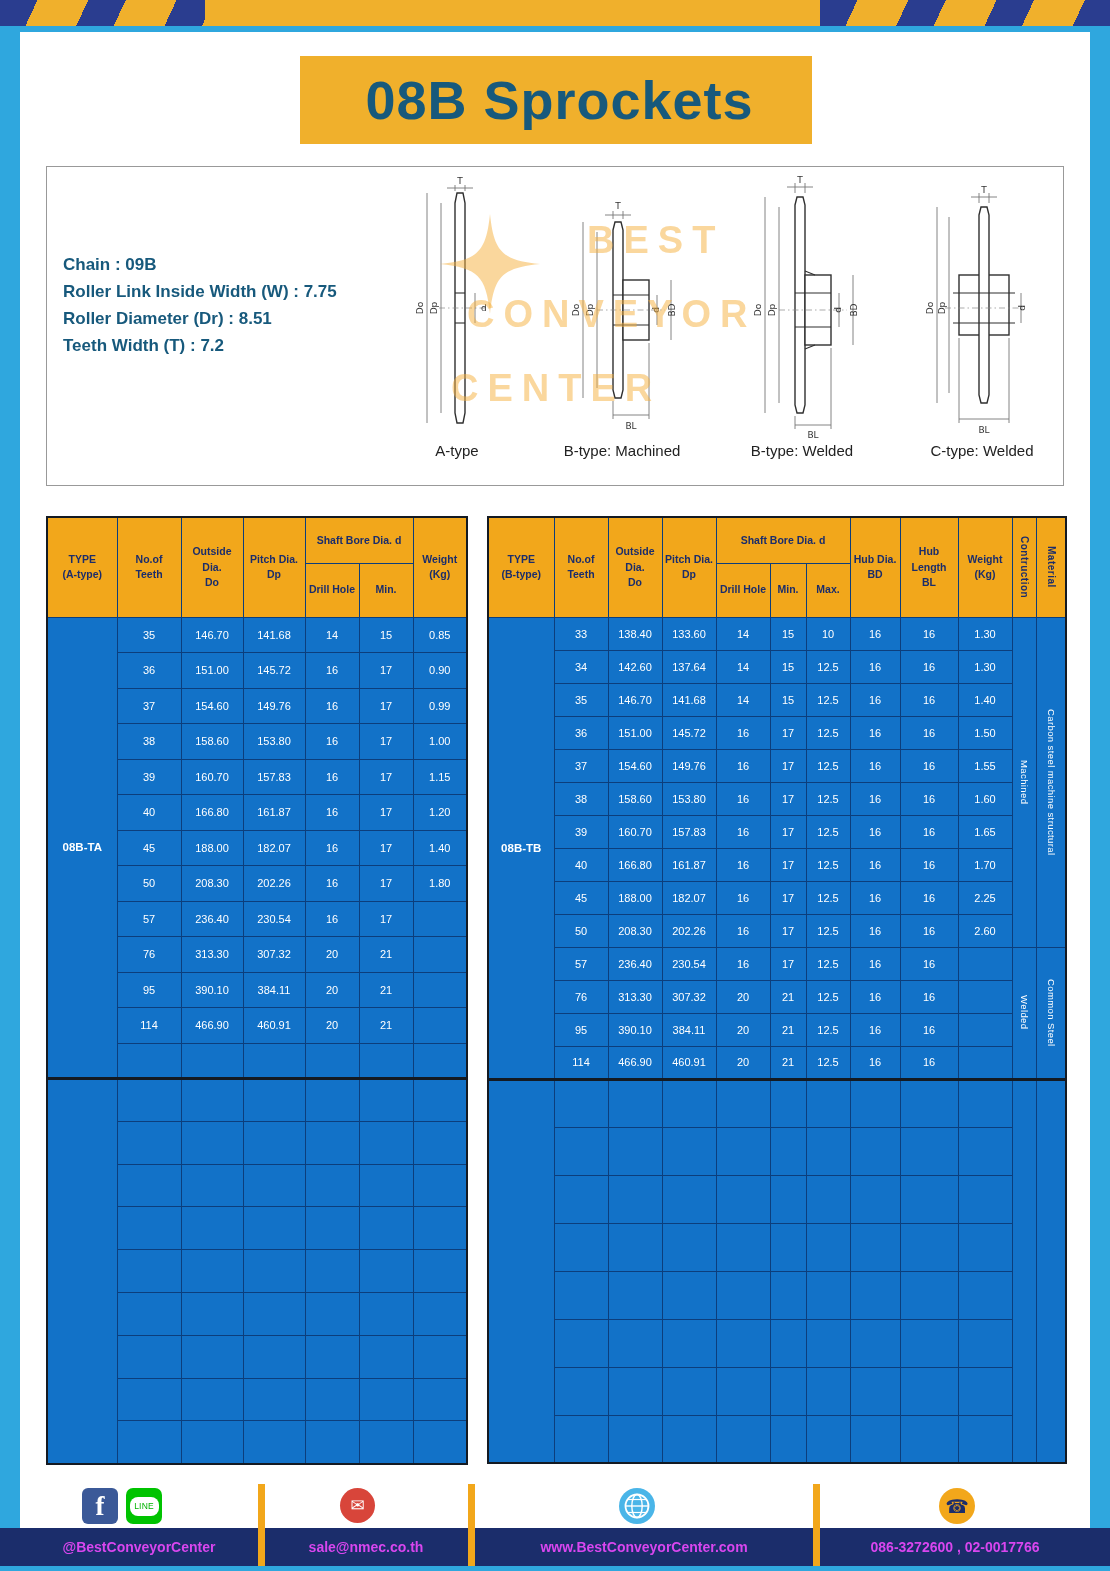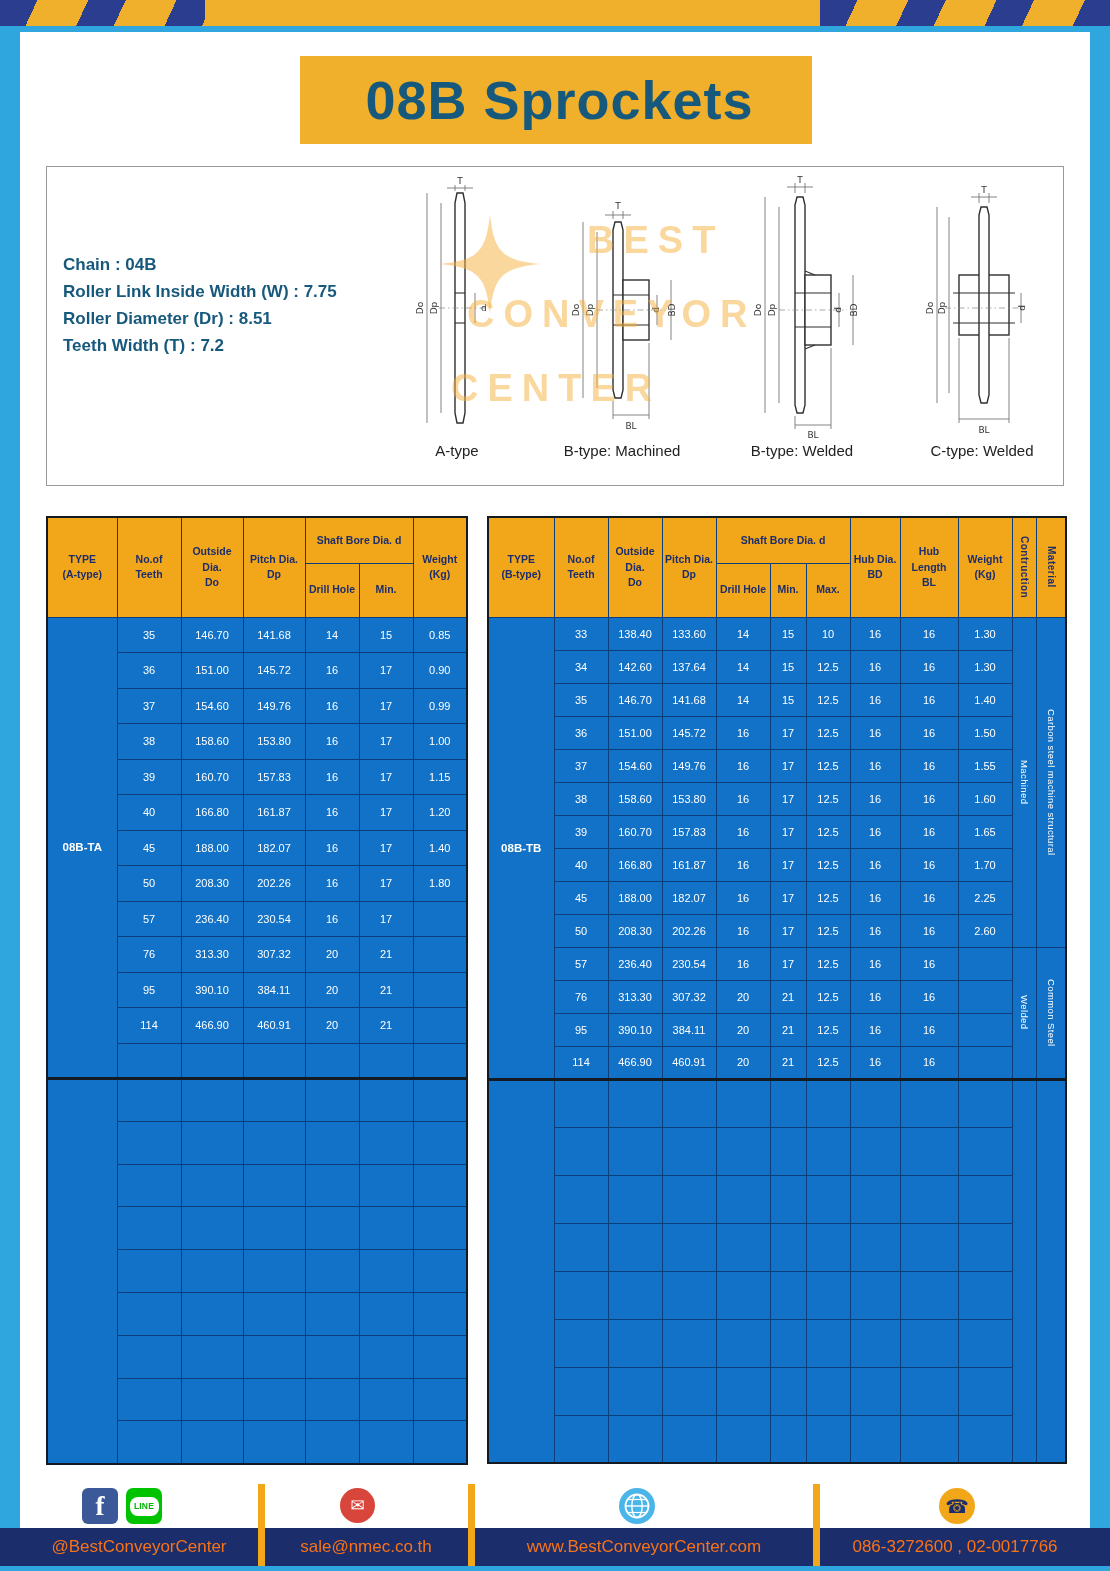--- a/index.html
+++ b/index.html
@@ -57,30 +57,30 @@
   #left-table tbody.lower tr { height:42.8px; }
   #right-table tbody.upper tr { height:33px; }
   #right-table tbody.lower tr { height:48px; }
   tbody.lower tr:first-child td { border-top:3px solid #141a22; }
   td.type-cell { font-weight:700; font-size:11.5px; }
   td.vert-cell { writing-mode:vertical-rl; font-size:9.5px; line-height:1.1; padding:4px 0; letter-spacing:0.4px; }
   th.vh { writing-mode:vertical-rl; font-size:10px; letter-spacing:0.5px; }
 
   
   .navybar { position:absolute; left:0; top:1528px; width:1110px; height:38px; background:#1b2d6b; z-index:3; }
-  .ftext { position:absolute; top:19px; transform:translate(-50%,-50%); color:#f97316; font-weight:400;
-           font-size:17px; white-space:nowrap; }
+  .ftext { position:absolute; top:19px; transform:translate(-50%,-50%); color:#d946ef; font-weight:700;
+           font-size:14px; white-space:nowrap; }
   .divider { position:absolute; top:1484px; width:7px; height:82px; background:#f2a71b; z-index:6; }
   .ficon { position:absolute; top:1488px; z-index:4; display:flex; align-items:center; justify-content:center; }
   .fb { left:82px; width:36px; height:36px; background:#3b5998; border-radius:6px; color:#fff;
         font-family:"Liberation Serif",serif; font-weight:700; font-size:27px; }
   .lineic { left:126px; width:36px; height:36px; background:#00c300; border-radius:7px; }
   .linebubble { width:29px; height:19px; background:#fff; border-radius:8px; display:flex;
                 align-items:center; justify-content:center; color:#00b300; font-size:8.5px;
-                font-weight:700; letter-spacing:0.2px; }
+                font-weight:400; letter-spacing:0.2px; }
   .mailic { left:340px; width:35px; height:35px; background:#d8453a; border-radius:50%; color:#fff; font-size:17px; }
   .globeic { left:619px; width:36px; height:36px; background:#4ab5e8; border-radius:50%; }
   .phoneic { left:939px; width:36px; height:36px; background:#f2a71b; border-radius:50%;
              color:#1b2d6b; font-size:19px; }
 </style>
 </head>
 <body>
 
 <div class="canvas">
   <div class="page"></div>
@@ -89,21 +89,21 @@
     <div class="hz hz-left"></div>
     <div class="hz hz-right"></div>
   </div>
 
   <div class="banner">
     <div class="banner-title">08B Sprockets</div>
   </div>
 
   <div class="specbox">
     <div class="spec-lines">
-      <div>Chain  : 04B</div>
+      <div>Chain  : 09B</div>
       <div>Roller Link Inside Width (W)  :  7.75</div>
       <div>Roller Diameter (Dr)  : 8.51</div>
       <div>Teeth Width (T)  :  7.2</div>
     </div>
 
     <div class="diagrams">
 
       <div class="diag">
         <svg width="120" height="265" viewBox="0 0 120 265">
           <line class="dline" x1="30" y1="18" x2="30" y2="248"></line>

